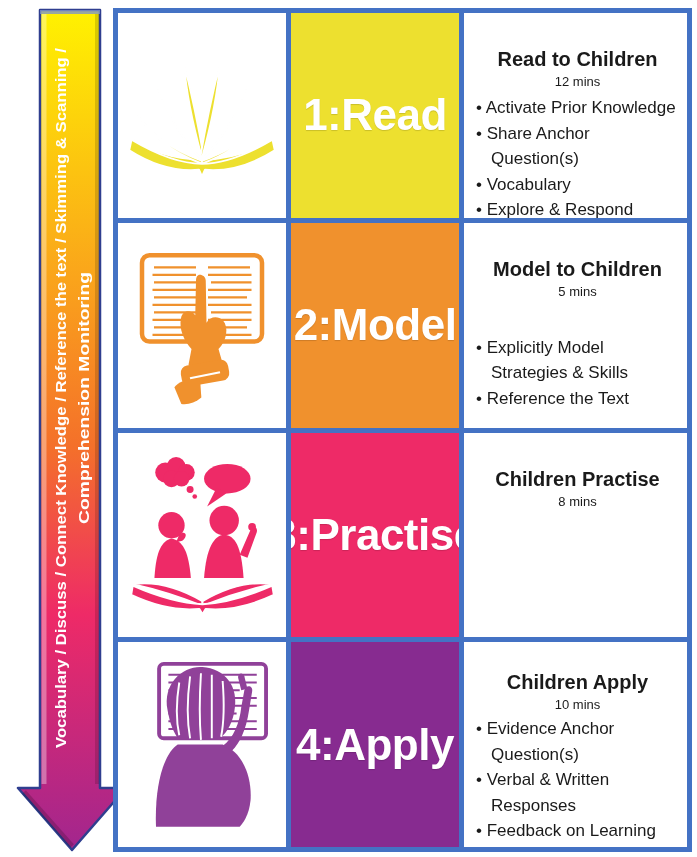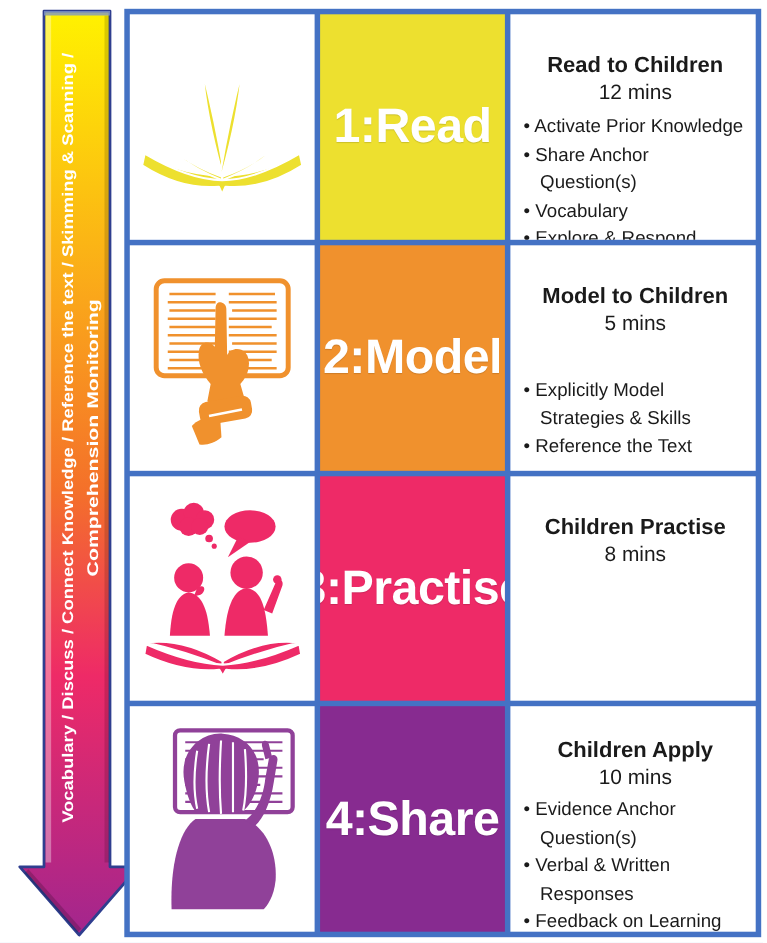--- a/index.html
+++ b/index.html
@@ -26,21 +26,21 @@
     text-shadow:0 1px 1px rgba(0,0,0,0.15);
   }
   .bg-read{background:#EDE02F;}
   .bg-model{background:#F0912D;}
   .bg-practise{background:#EE2A67;}
   .bg-apply{background:#872B90;}
   .cell-text{color:#1a1a1a;padding:6px 8px 6px 12px;box-sizing:border-box;}
   .cell-text h3{
     margin:28px 0 0 0;font-size:20px;line-height:1.2;text-align:center;font-weight:bold;
   }
-  .cell-text .mins{text-align:center;font-size:19px;margin-top:3px;}
+  .cell-text .mins{text-align:center;font-size:13px;margin-top:3px;}
   .cell-text ul{
     list-style:none;margin:6px 0 0 0;padding:0;font-size:17px;line-height:1.5;
   }
   .cell-text ul li{padding-left:15px;text-indent:-15px;}
   .cell-text ul li::before{content:"• ";}
   .row2 ul{margin-top:36px;}
   .row3 ul{margin-top:12px;}
   .row4 h3{margin-top:22px;}
   .row4 ul{margin-top:4px;}
 </style>
@@ -166,21 +166,21 @@
         <g fill="#904199">
           <path d="M55 66 C48 30 76 8 100 10 C128 12 148 34 141 68 C137 88 128 98 122 102 L70 104 C62 94 58 82 55 66 Z"></path>
           <path d="M40 216 C38 162 50 122 68 110 L126 110 C152 120 164 152 162 182 C160 202 152 212 148 216 Z"></path>
           <path d="M126 112 C140 102 148 82 150 62 L154 40 C156 32 166 34 164 42 L160 66 C156 92 148 108 138 118 Z"></path>
           <path d="M150 40 L146 24 C145 18 152 16 154 22 L158 38 Z"></path>
         </g>
         <path stroke="#ffffff" stroke-width="2.5" fill="none" d="M70 30 C66 55 66 80 70 98 M84 22 C80 52 80 80 84 102 M98 18 C96 50 96 80 98 104 M112 20 C112 50 112 78 112 102 M126 28 C128 54 128 80 124 100"></path>
       </svg>
     </div>
     <div class="cell cell-label bg-apply">
-      <span>4:Share</span>
+      <span>4:Apply</span>
     </div>
     <div class="cell cell-text row4">
       <h3>Children Apply</h3>
       <div class="mins">10 mins</div>
       <ul>
         <li>Evidence Anchor Question(s)</li>
         <li>Verbal &amp; Written Responses</li>
         <li>Feedback on Learning</li>
       </ul>
     </div>

